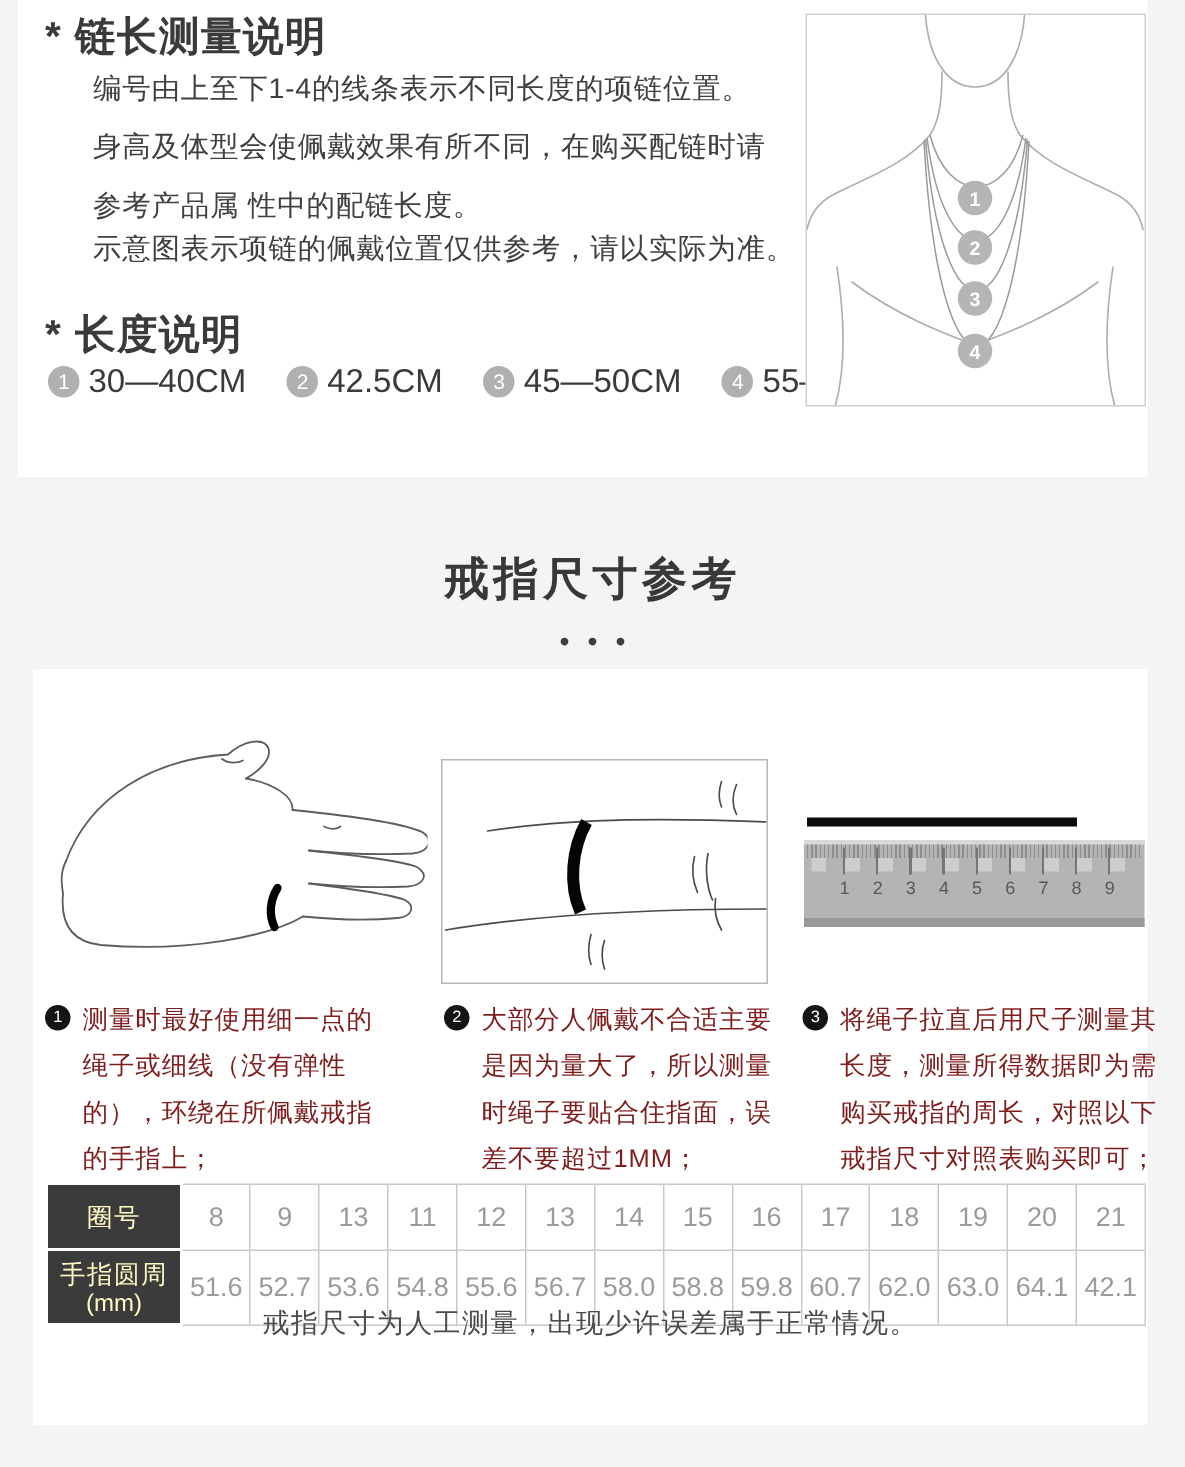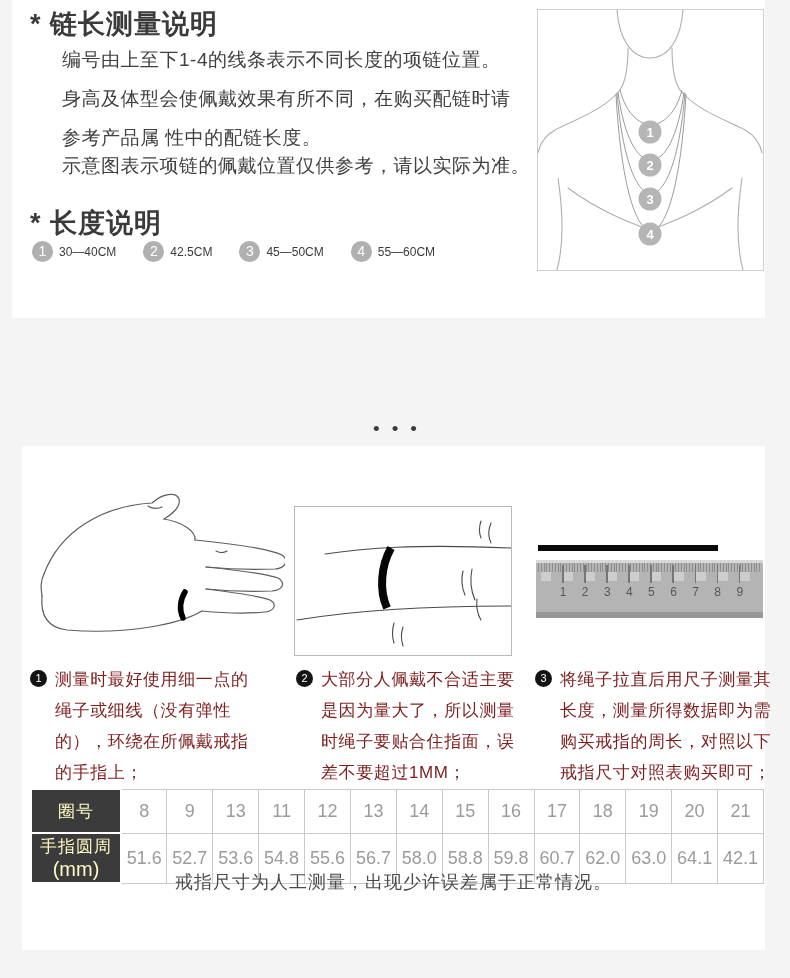--- a/index.html
+++ b/index.html
@@ -30,21 +30,21 @@
     font-size:19px; color:#404040; white-space:nowrap; letter-spacing:0.5px;
   }
   .legend { position:absolute; left:20px; top:241px; display:flex; align-items:center; gap:27px; }
   .legend-item { display:flex; align-items:center; }
   .num-circle {
     width:21px; height:21px; border-radius:50%;
     background:#b0b0b0; color:#fff;
     font-size:14px; line-height:21px; text-align:center;
     flex:0 0 auto;
   }
-  .legend-item .lbl { font-size:12px; color:#3a3a3a; margin-left:6px; white-space:nowrap; }
+  .legend-item .lbl { font-size:22px; color:#3a3a3a; margin-left:6px; white-space:nowrap; }
   .diagram-box {
     position:absolute; left:525px; top:9px; width:227px; height:262px;
     border:1px solid #cfcfcf; background:#fff;
   }
   
   .mid-head { position:absolute; left:0; top:318px; width:790px; height:128px; text-align:center; }
   .mid-title {
     position:absolute; left:0; width:100%; top:48px;
     font-size:30px; font-weight:600; color:#383838; letter-spacing:3px;
   }
@@ -104,21 +104,21 @@
   .size-table td {
     width:45.9px; height:44px; text-align:center; vertical-align:middle;
     border:1px solid #c9c9c9; background:#fff;
     font-size:18px; color:#9b9b9b;
   }
   .size-table tr:nth-child(2) td { height:50px; }
   .size-table td.rowhead {
     width:90px; background:#3b3b3b; color:#fef9c3;
     font-size:17px; border:2px solid #ffffff; letter-spacing:1px;
   }
-  .rowhead .sub { display:block; font-size:20px; letter-spacing:0; }
+  .rowhead .sub { display:block; font-size:16px; letter-spacing:0; }
   .footnote {
     position:absolute; left:0; top:424px; width:100%;
     text-align:center; font-size:18px; color:#4a4a4a; letter-spacing:1px;
   }
   svg { display:block; }
 </style>
 </head>
 <body>
 
 <section class="card1">
@@ -186,20 +186,21 @@
         <circle cx="112" cy="189" r="11.5" fill="#b5b5b5"></circle>
         <text x="112" y="194" fill="#fff">3</text>
         <circle cx="112" cy="224" r="11.5" fill="#b5b5b5"></circle>
         <text x="112" y="229" fill="#fff">4</text>
       </g>
     </svg>
   </div>
 </section>
 
 <div class="mid-head">
+  <div class="mid-title">戒指尺寸参考</div>
   <div class="mid-dots">•••</div>
 </div>
 
 <section class="card2">
 
   <div class="hand-illo">
     <svg width="255" height="180" viewBox="0 0 255 180">
       <g fill="none" stroke="#5d5d5d" stroke-width="1.2" stroke-linecap="round">
         <path d="M14,98 C30,55 72,30 122,27 C132,18 146,15 149,23 C151,30 143,38 134,43"></path>
         <path d="M134,43 C152,46 166,55 165,64"></path>

